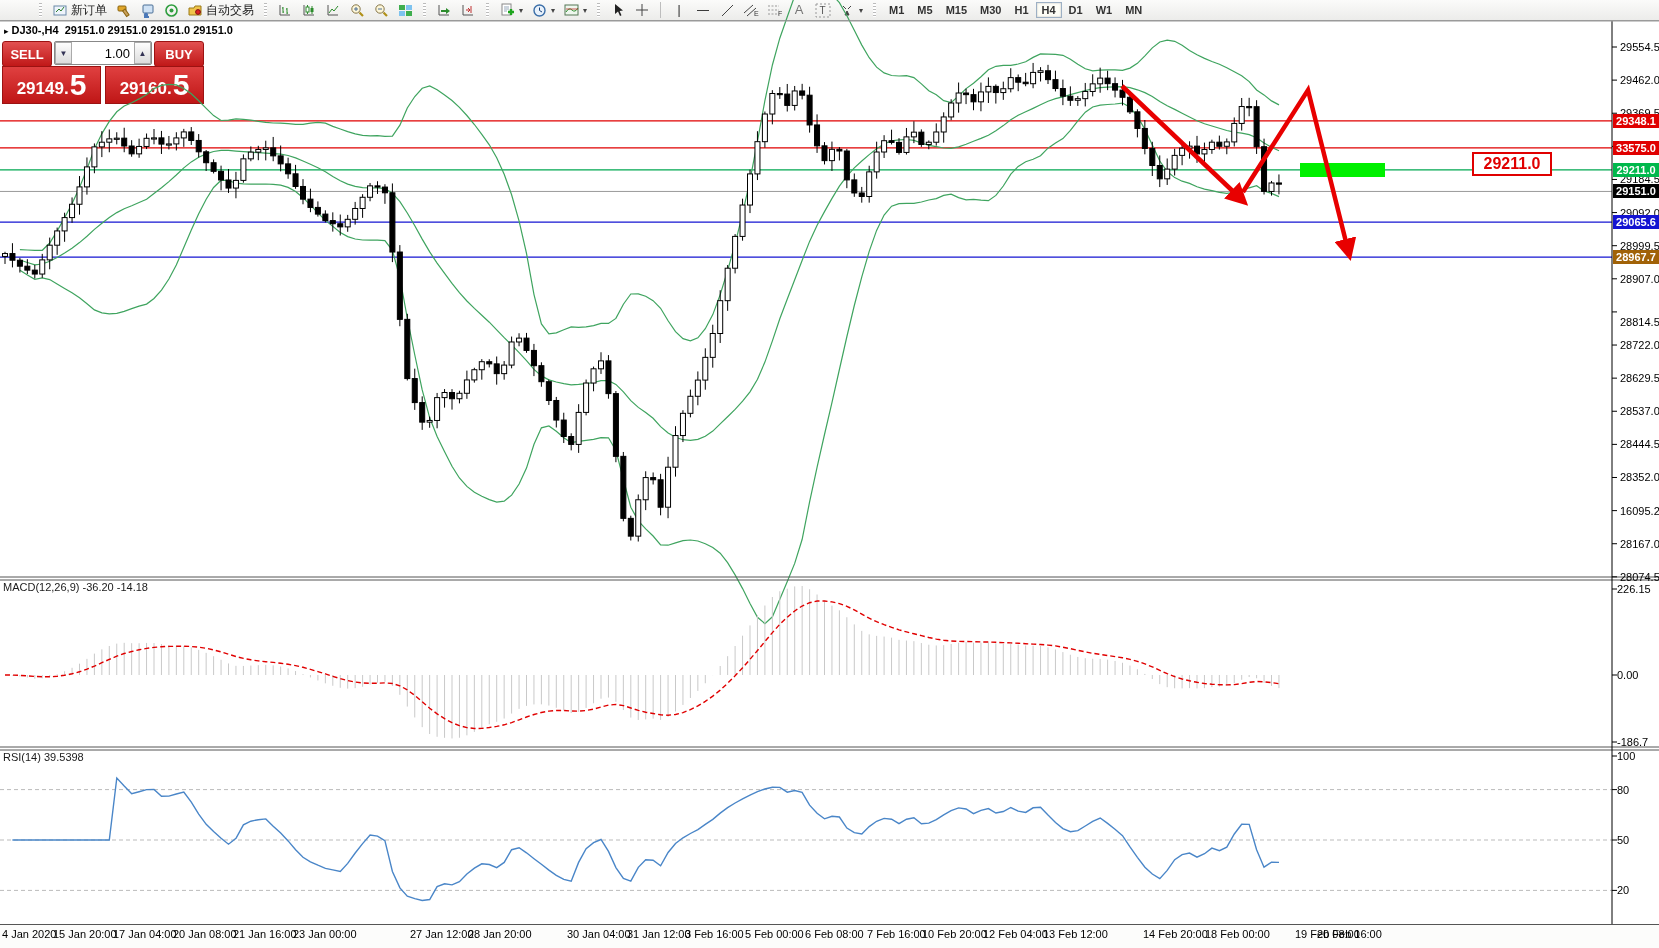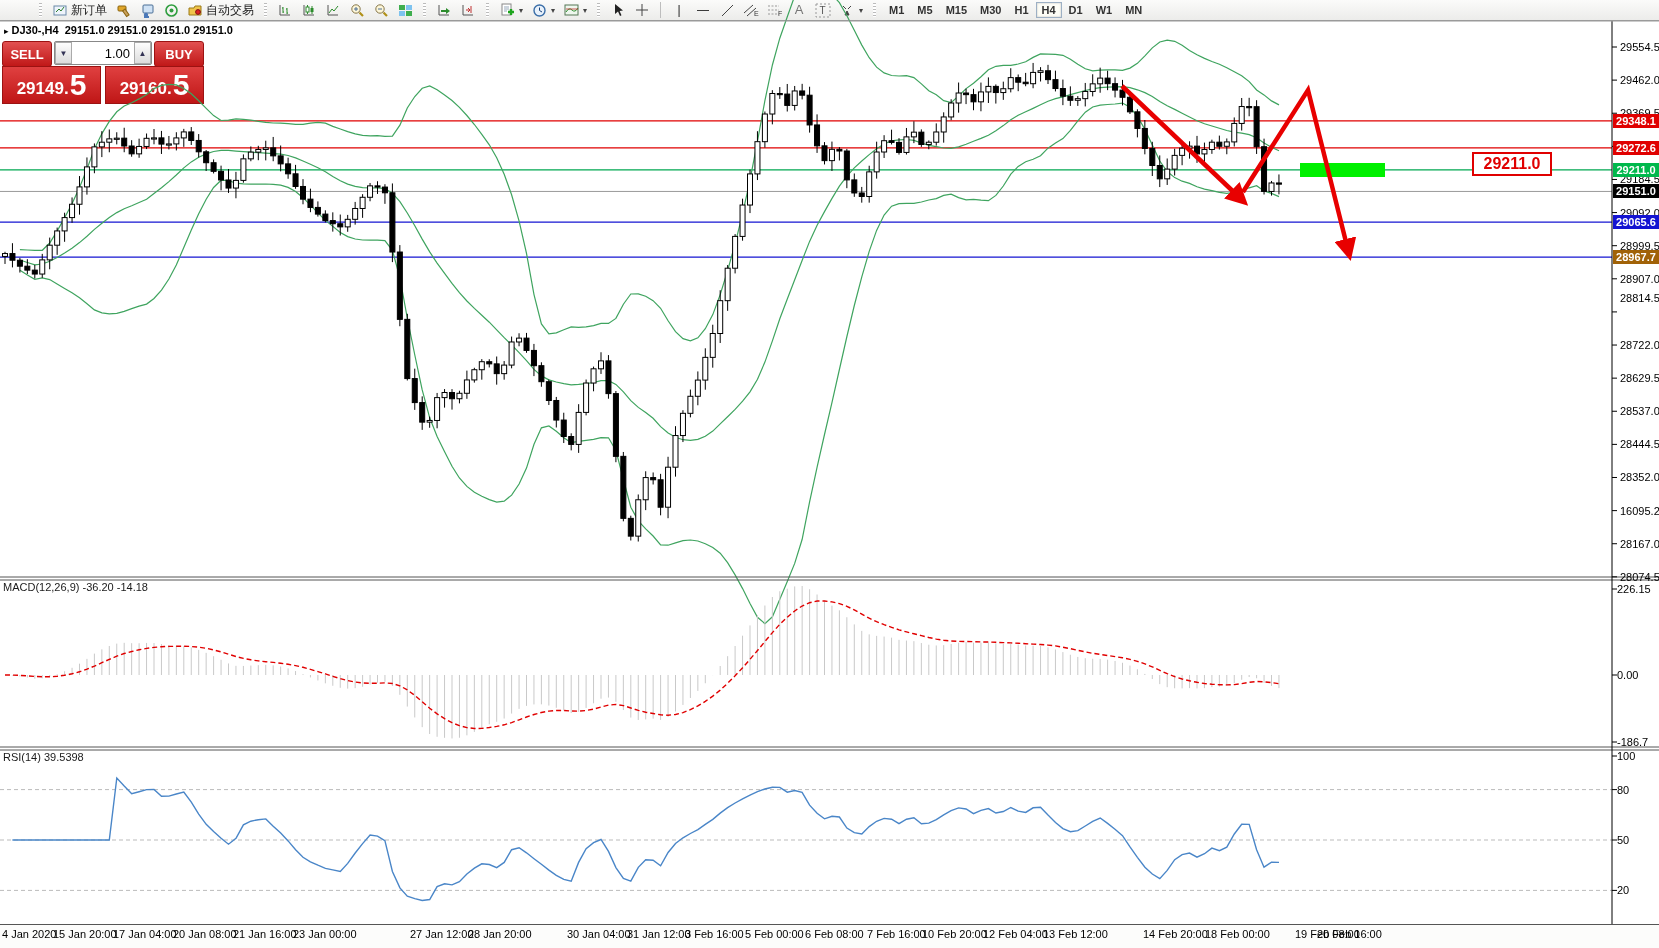--- a/index.html
+++ b/index.html
@@ -925,31 +925,31 @@
 
   <div class="timebar"></div>
 <div class="ptick" style="top: 41px;">29554.5</div>
     <div class="ptick" style="top: 74.115px;">29462.0</div>
     <div class="ptick" style="top: 107.23px;">29369.5</div>
     <div class="ptick" style="top: 140.345px;">29277.0</div>
     <div class="ptick" style="top: 173.46px; text-decoration: underline;">29184.5</div>
     <div class="ptick" style="top: 206.575px;">29092.0</div>
     <div class="ptick" style="top: 239.69px;">28999.5</div>
     <div class="ptick" style="top: 272.805px;">28907.0</div>
-    <div class="ptick" style="top: 292px;">28814.5</div>
+    <div class="ptick" style="top: 316px;">28814.5</div>
     <div class="ptick" style="top: 339.035px;">28722.0</div>
     <div class="ptick" style="top: 372.15px;">28629.5</div>
     <div class="ptick" style="top: 405.265px;">28537.0</div>
     <div class="ptick" style="top: 438.38px;">28444.5</div>
     <div class="ptick" style="top: 471.495px;">28352.0</div>
     <div class="ptick" style="top: 504.61px;">16095.2</div>
     <div class="ptick" style="top: 537.725px;">28167.0</div>
     <div class="ptick" style="top: 570.84px;">28074.5</div>
     <div class="ptag" style="top: 113.891px; background: rgb(224, 0, 0);">29348.1</div>
-    <div class="ptag" style="top: 140.92px; background: rgb(224, 0, 0);">29272.6</div>
+    <div class="ptag" style="top: 140.92px; background: rgb(224, 0, 0);">33575.0</div>
     <div class="ptag" style="top: 162.973px; background: rgb(0, 184, 76);">29211.0</div>
     <div class="ptag" style="top: 184.453px; background: rgb(0, 0, 0);">29151.0</div>
     <div class="ptag" style="top: 215.026px; background: rgb(20, 20, 210);">29065.6</div>
     <div class="ptag" style="top: 250.074px; background: #a16207;">28967.7</div>
     <div class="atick" style="top: 583px;">226.15</div>
     <div class="atick" style="top: 669px;">0.00</div>
     <div class="atick" style="top: 736px;">-186.7</div>
     <div class="atick" style="top: 750px;">100</div>
     <div class="atick" style="top: 783.6px;">80</div>
     <div class="atick" style="top: 834px;">50</div>

